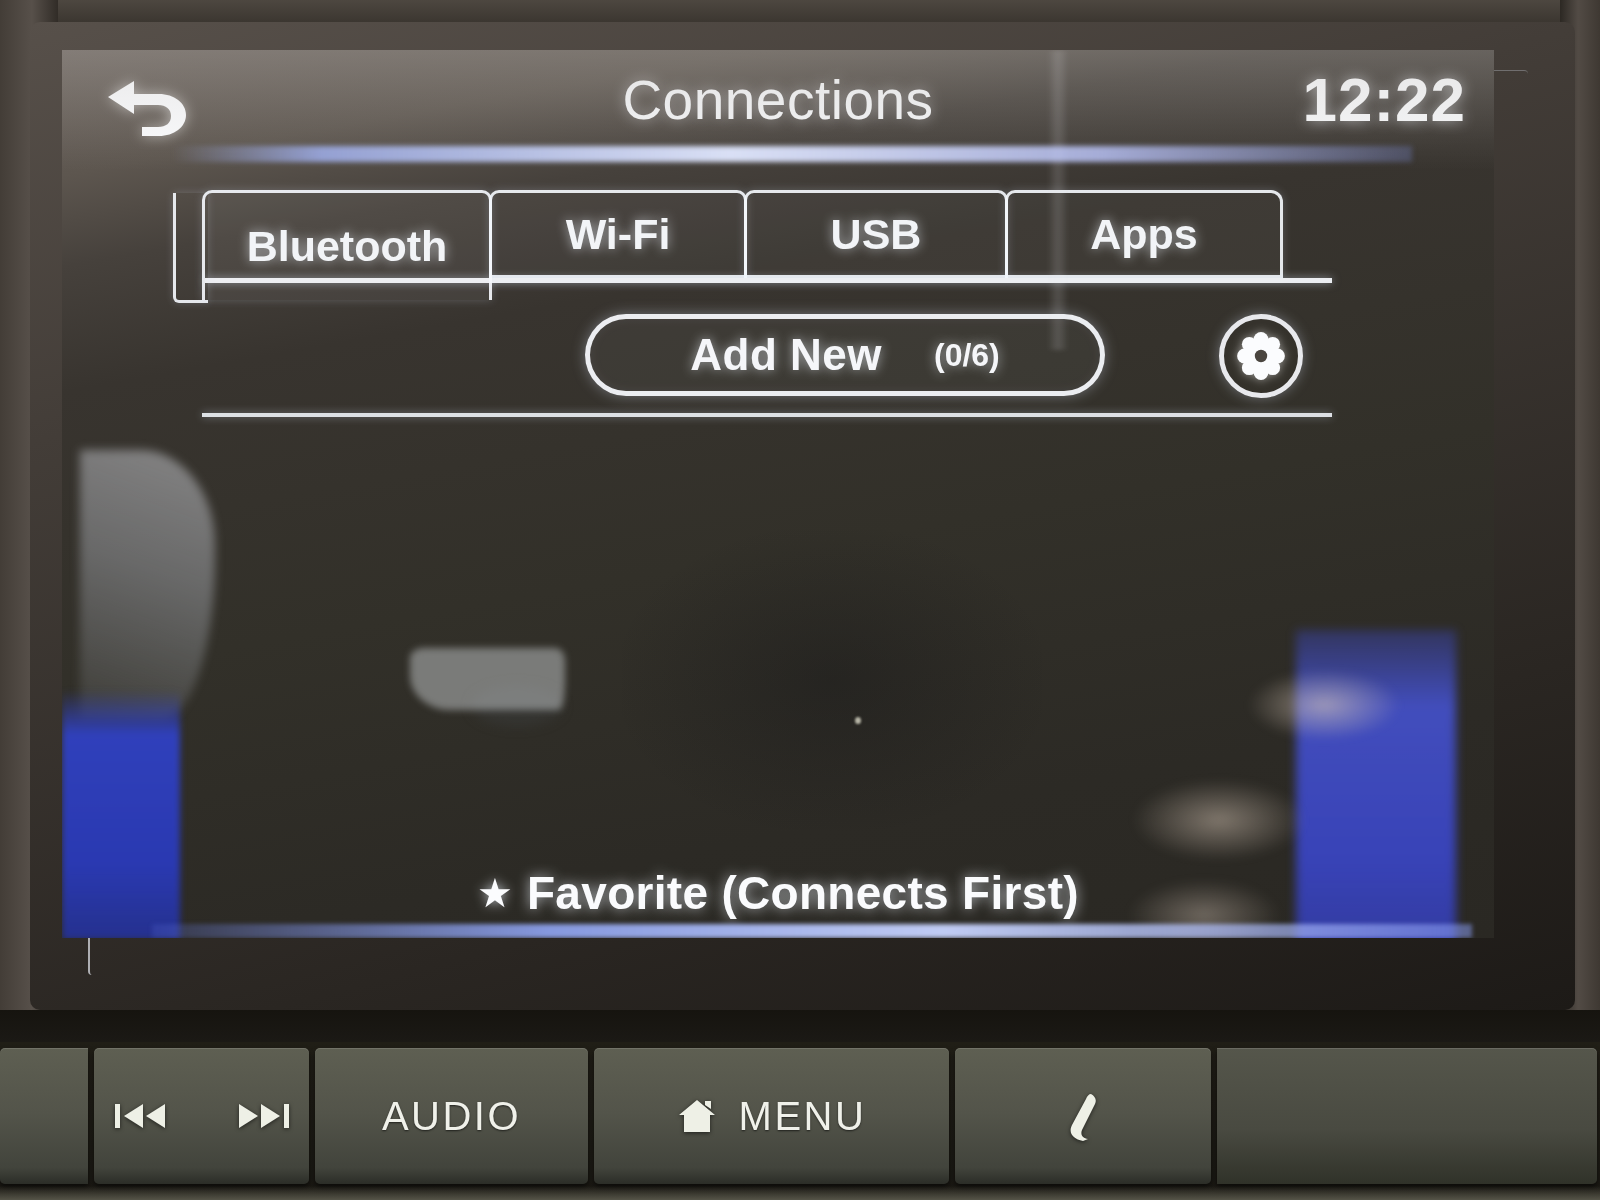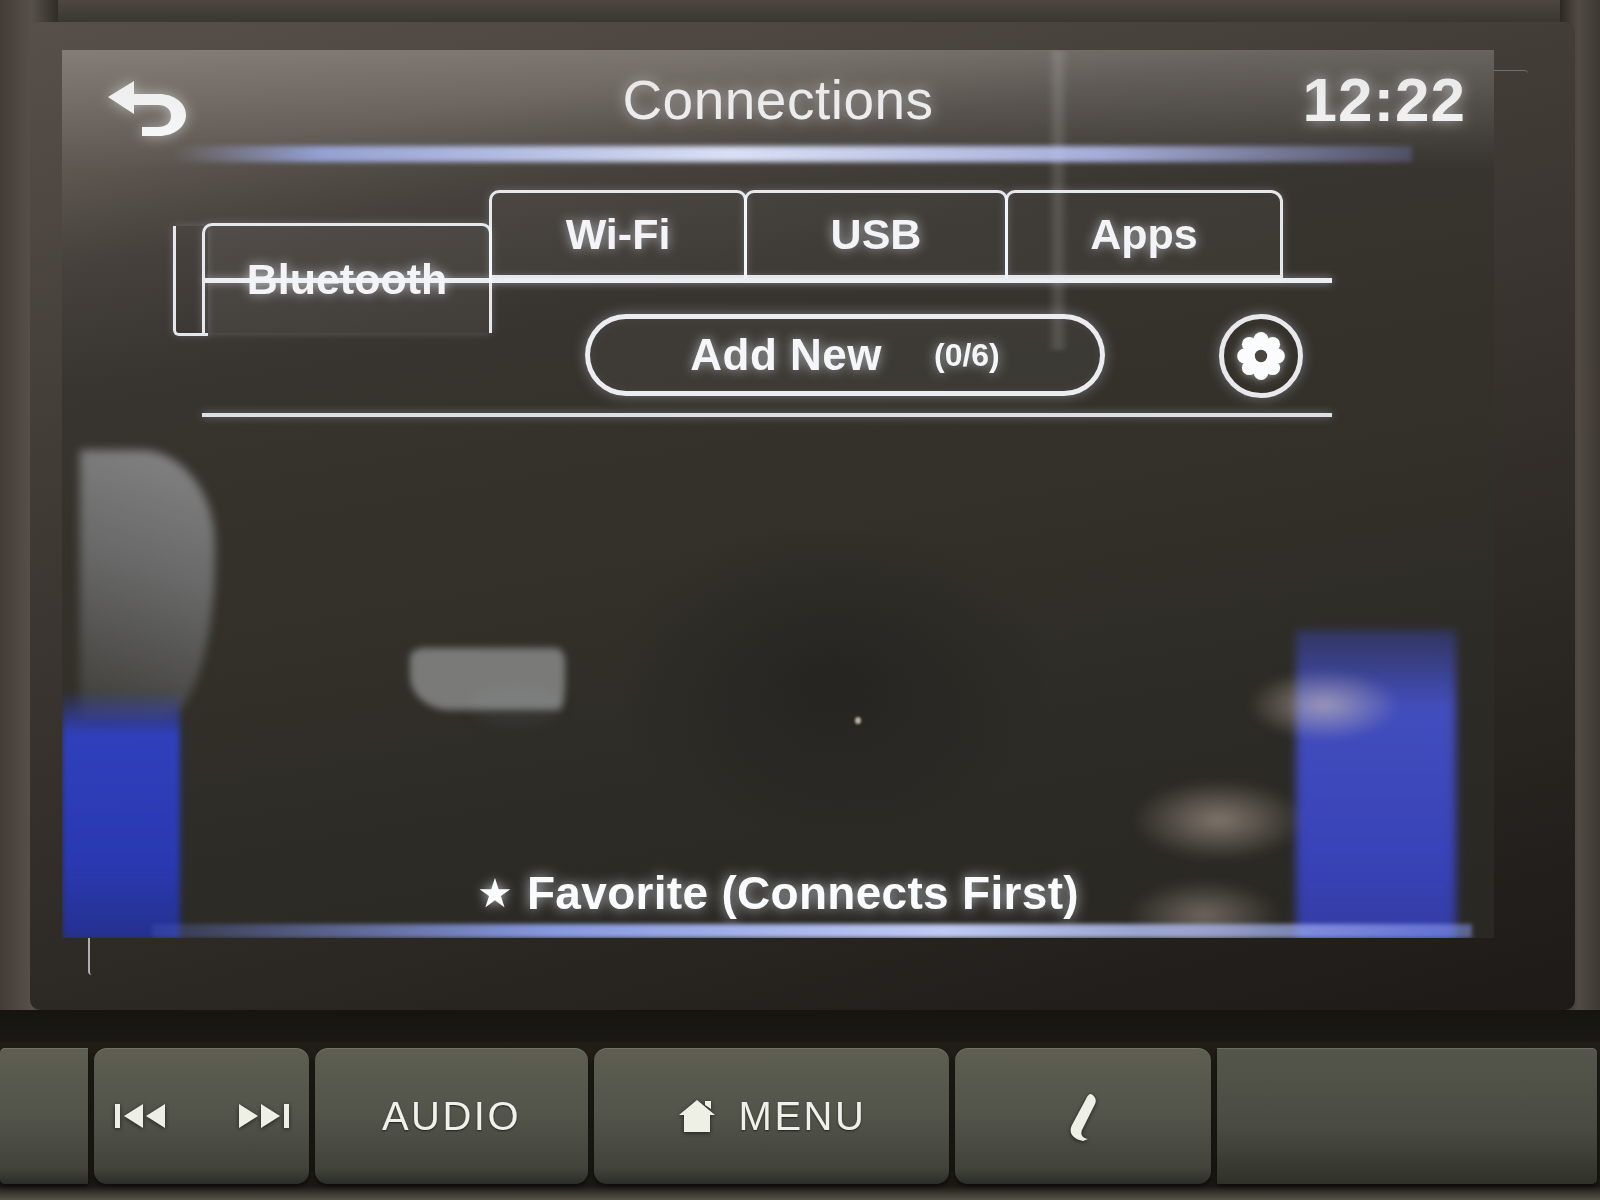--- a/index.html
+++ b/index.html
@@ -155,21 +155,21 @@
     display:flex; align-items:center; justify-content:center;
     color:#f2f4f7; font-size:43px; font-weight:bold;
     text-shadow:0 0 12px rgba(240,246,255,0.6);
     border:3px solid rgba(244,247,252,0.92);
     border-bottom:3px solid rgba(244,247,252,0.92);
     border-radius:10px 10px 0 0;
     background:rgba(255,255,255,0.035);
     box-shadow:0 0 10px rgba(220,230,255,0.22);
     margin-left:-3px;
   }
-  .tab:first-child { margin-left:0;margin-top:33px; }
+  .tab:first-child { margin-left:0; }
   .tab.active {
     height:110px;
     border-bottom:none;
     border-radius:10px 10px 0 0;
     z-index:5;
     background:rgba(255,255,255,0.055);
   }
   .tab-w-bt { width:290px; }
   .tab-w-wifi { width:258px; }
   .tab-w-usb { width:264px; }
@@ -241,21 +241,21 @@
     background:linear-gradient(180deg,#16140f 0%,#1b1915 100%);
   }
   #hw-row {
     position:absolute; left:0; top:1042px; width:1600px; height:158px;
     background:linear-gradient(180deg,#201e16 0%,#1a1813 100%);
     display:flex; align-items:stretch;
   }
   .hw-btn {
     position:relative;
     background:linear-gradient(180deg,#5e5f52 0%,#53544a 48%,#42443c 88%,#2b2d27 100%);
-    border-radius:13px;
+    border-radius:5px;
     margin:6px 3px 16px 3px;
     display:flex; align-items:center; justify-content:center;
     color:#f0f1ea; font-size:40px; letter-spacing:2.5px;
     box-shadow:inset 0 1px 0 rgba(255,255,255,0.13), 0 3px 5px rgba(0,0,0,0.55);
   }
   .hw-end { background:linear-gradient(180deg,#55564b 0%,#494a41 60%,#303229 100%); border-radius:0 5px 5px 0; }
   .hw-end-l { border-radius:5px 0 0 5px; }
   .hw-track { flex:0 0 88px; margin-left:0; }
   .hw-skip { flex:0 0 215px; gap:70px; }
   .hw-audio { flex:0 0 273px; }

